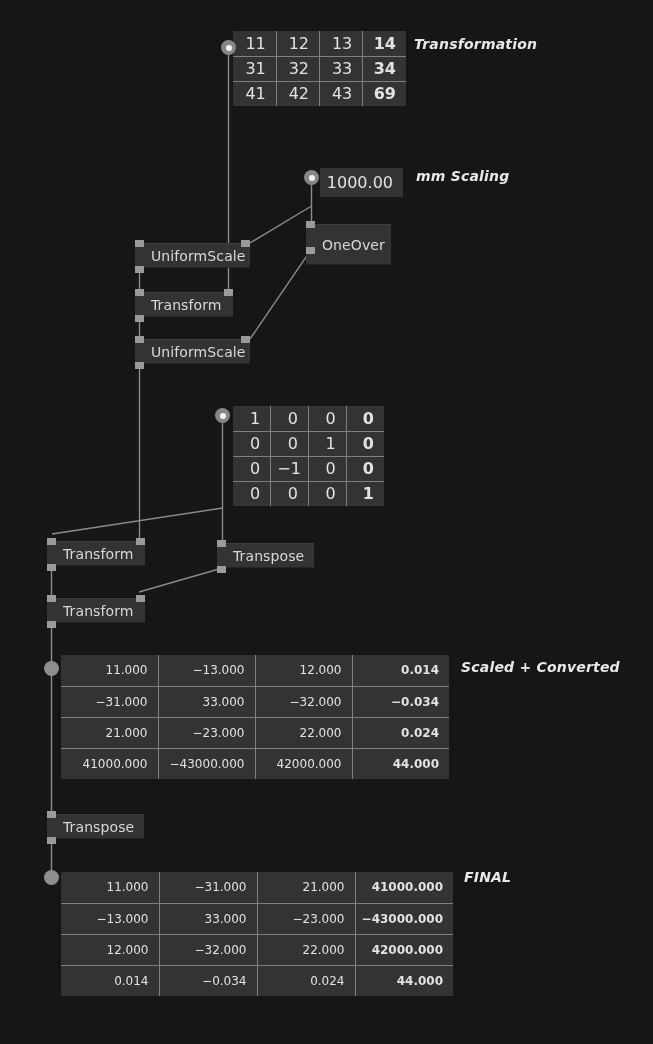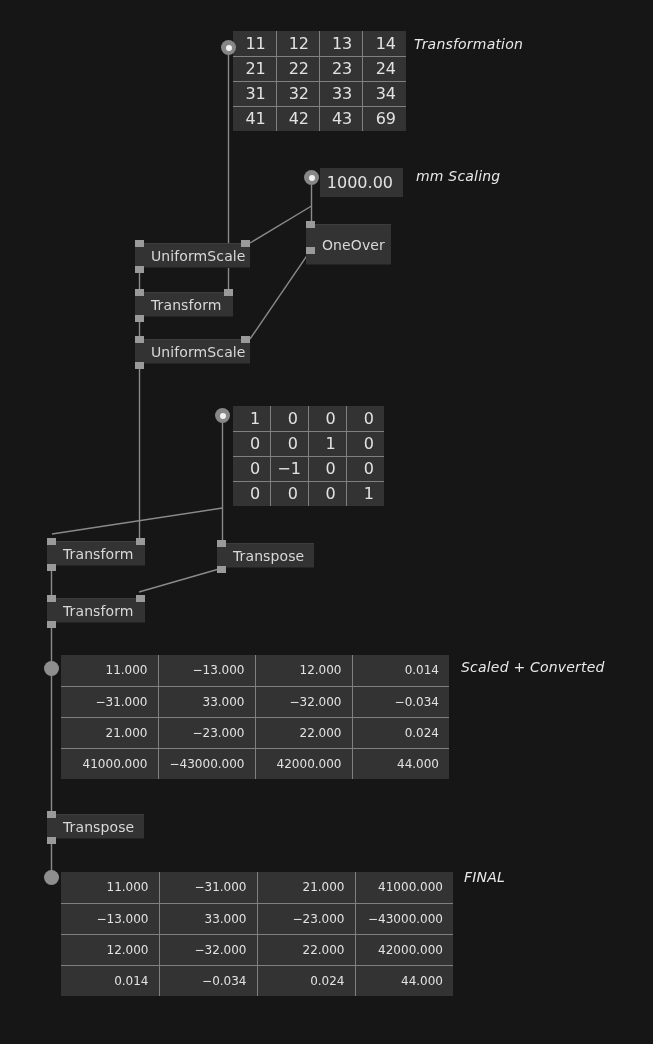--- a/index.html
+++ b/index.html
@@ -95,21 +95,21 @@
     color: #e2e2e2;
     text-align: right;
     padding: 0 10px 0 6px;
     border-right: 1px solid #808080;
     border-bottom: 1px solid #808080;
     box-sizing: border-box;
     white-space: nowrap;
     overflow: hidden;
   }
   .matrix tr:last-child td { border-bottom: none; }
-  .matrix td:last-child { border-right: none; }
+  .matrix td:last-child { border-right: none; font-weight: bold; }
 
   .matrix.int td {
     height: 25px;
     font-size: 16px;
   }
   .matrix.result td {
     height: 31px;
     font-size: 12px;
   }
 
@@ -127,21 +127,21 @@
     box-sizing: border-box;
     z-index: 2;
   }
 
   
   .caption {
     position: absolute;
     color: #e8e8e8;
     font-size: 14px;
     font-style: italic;
-    font-weight: 400;
+    font-weight: 700;
     white-space: nowrap;
     z-index: 2;
     letter-spacing: 0.2px;
   }
 </style>
 </head>
 <body>
 
 <div id="canvas">
 
@@ -241,26 +241,20 @@
 
   <table class="matrix int" style="left:233px; top:31px; width:173px;">
     <tbody>
       <tr>
         <td>11</td>
         <td>12</td>
         <td>13</td>
         <td>14</td>
       </tr>
       <tr>
-        <td>21</td>
-        <td>22</td>
-        <td>23</td>
-        <td>24</td>
-      </tr>
-      <tr>
         <td>31</td>
         <td>32</td>
         <td>33</td>
         <td>34</td>
       </tr>
       <tr>
         <td>41</td>
         <td>42</td>
         <td>43</td>
         <td>69</td>

